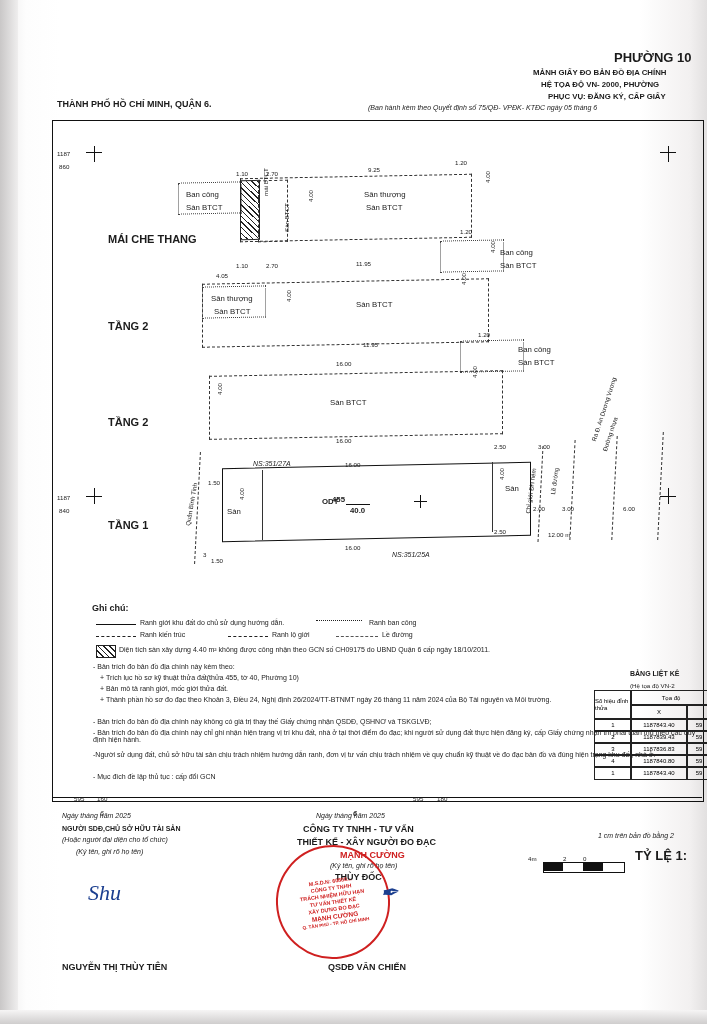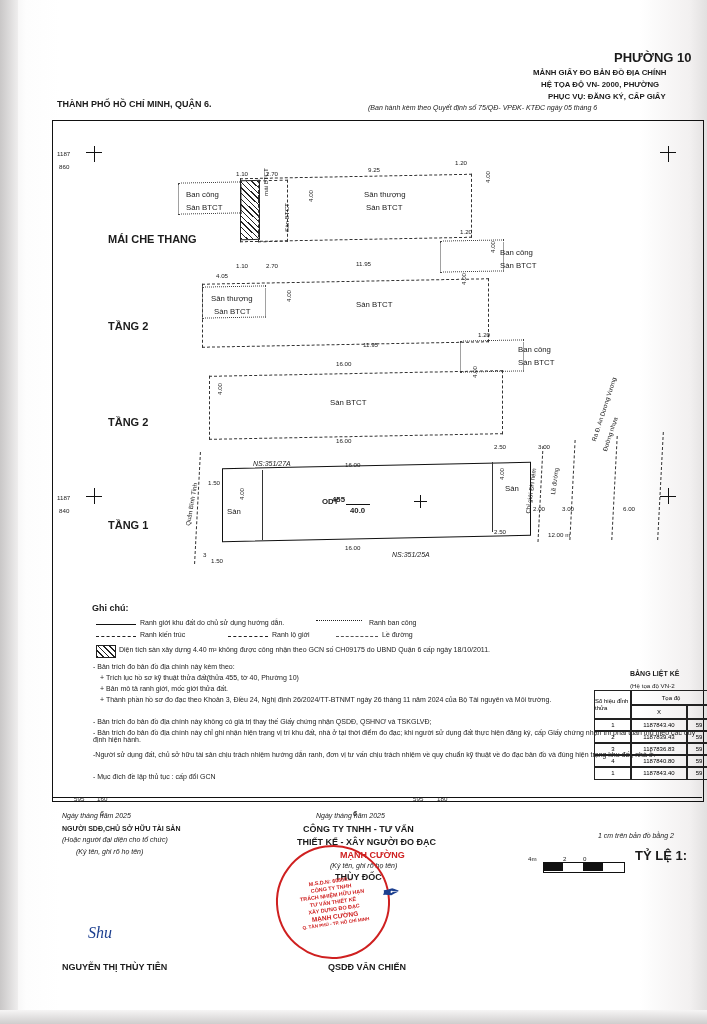--- a/index.html
+++ b/index.html
@@ -241,21 +241,21 @@
 
   <div class="tablecell" style="left:594px;top:766px;width:36px;height:12px;">1</div>
   <div class="tablecell" style="left:630px;top:766px;width:56px;height:12px;">1187843.40</div>
   <div class="tablecell" style="left:686px;top:766px;width:24px;height:12px;">59</div>
 
   <div class="txt xsm i" style="left:62px;top:812px;">Ngày       tháng       năm 2025</div>
   <div class="txt xsm i" style="left:100px;top:810px;">6</div>
   <div class="txt xsm b" style="left:62px;top:825px;">NGƯỜI SDĐ,CHỦ SỞ HỮU TÀI SẢN</div>
   <div class="txt xsm i" style="left:62px;top:836px;">(Hoặc người đại diện cho tổ chức)</div>
   <div class="txt xsm i" style="left:76px;top:848px;">(Ký tên, ghi rõ họ tên)</div>
-  <div class="sig" style="left:88px;top:880px;font-size:16px;margin-top:44px;">Shu</div>
+  <div class="sig" style="left:88px;top:880px;font-size:22px;">Shu</div>
   <div class="txt md b" style="left:62px;top:962px;">NGUYỄN THỊ THÙY TIÊN</div>
 
   <div class="txt xsm i" style="left:316px;top:812px;">Ngày       tháng       năm 2025</div>
   <div class="txt xsm i b" style="left:353px;top:810px;">6</div>
   <div class="txt md b" style="left:303px;top:824px;">CÔNG TY TNHH - TƯ VẤN</div>
   <div class="txt md b" style="left:297px;top:837px;">THIẾT KẾ - XÂY NGƯỜI ĐO ĐẠC</div>
   <div class="txt md b red" style="left:340px;top:850px;">MẠNH CƯỜNG</div>
   <div class="txt xsm i" style="left:330px;top:862px;">(Ký tên, ghi rõ họ tên)</div>
   <div class="txt md b" style="left:335px;top:872px;">THÙY ĐỐC</div>
   <div class="txt md b" style="left:328px;top:962px;">QSDĐ VĂN CHIẾN</div>

